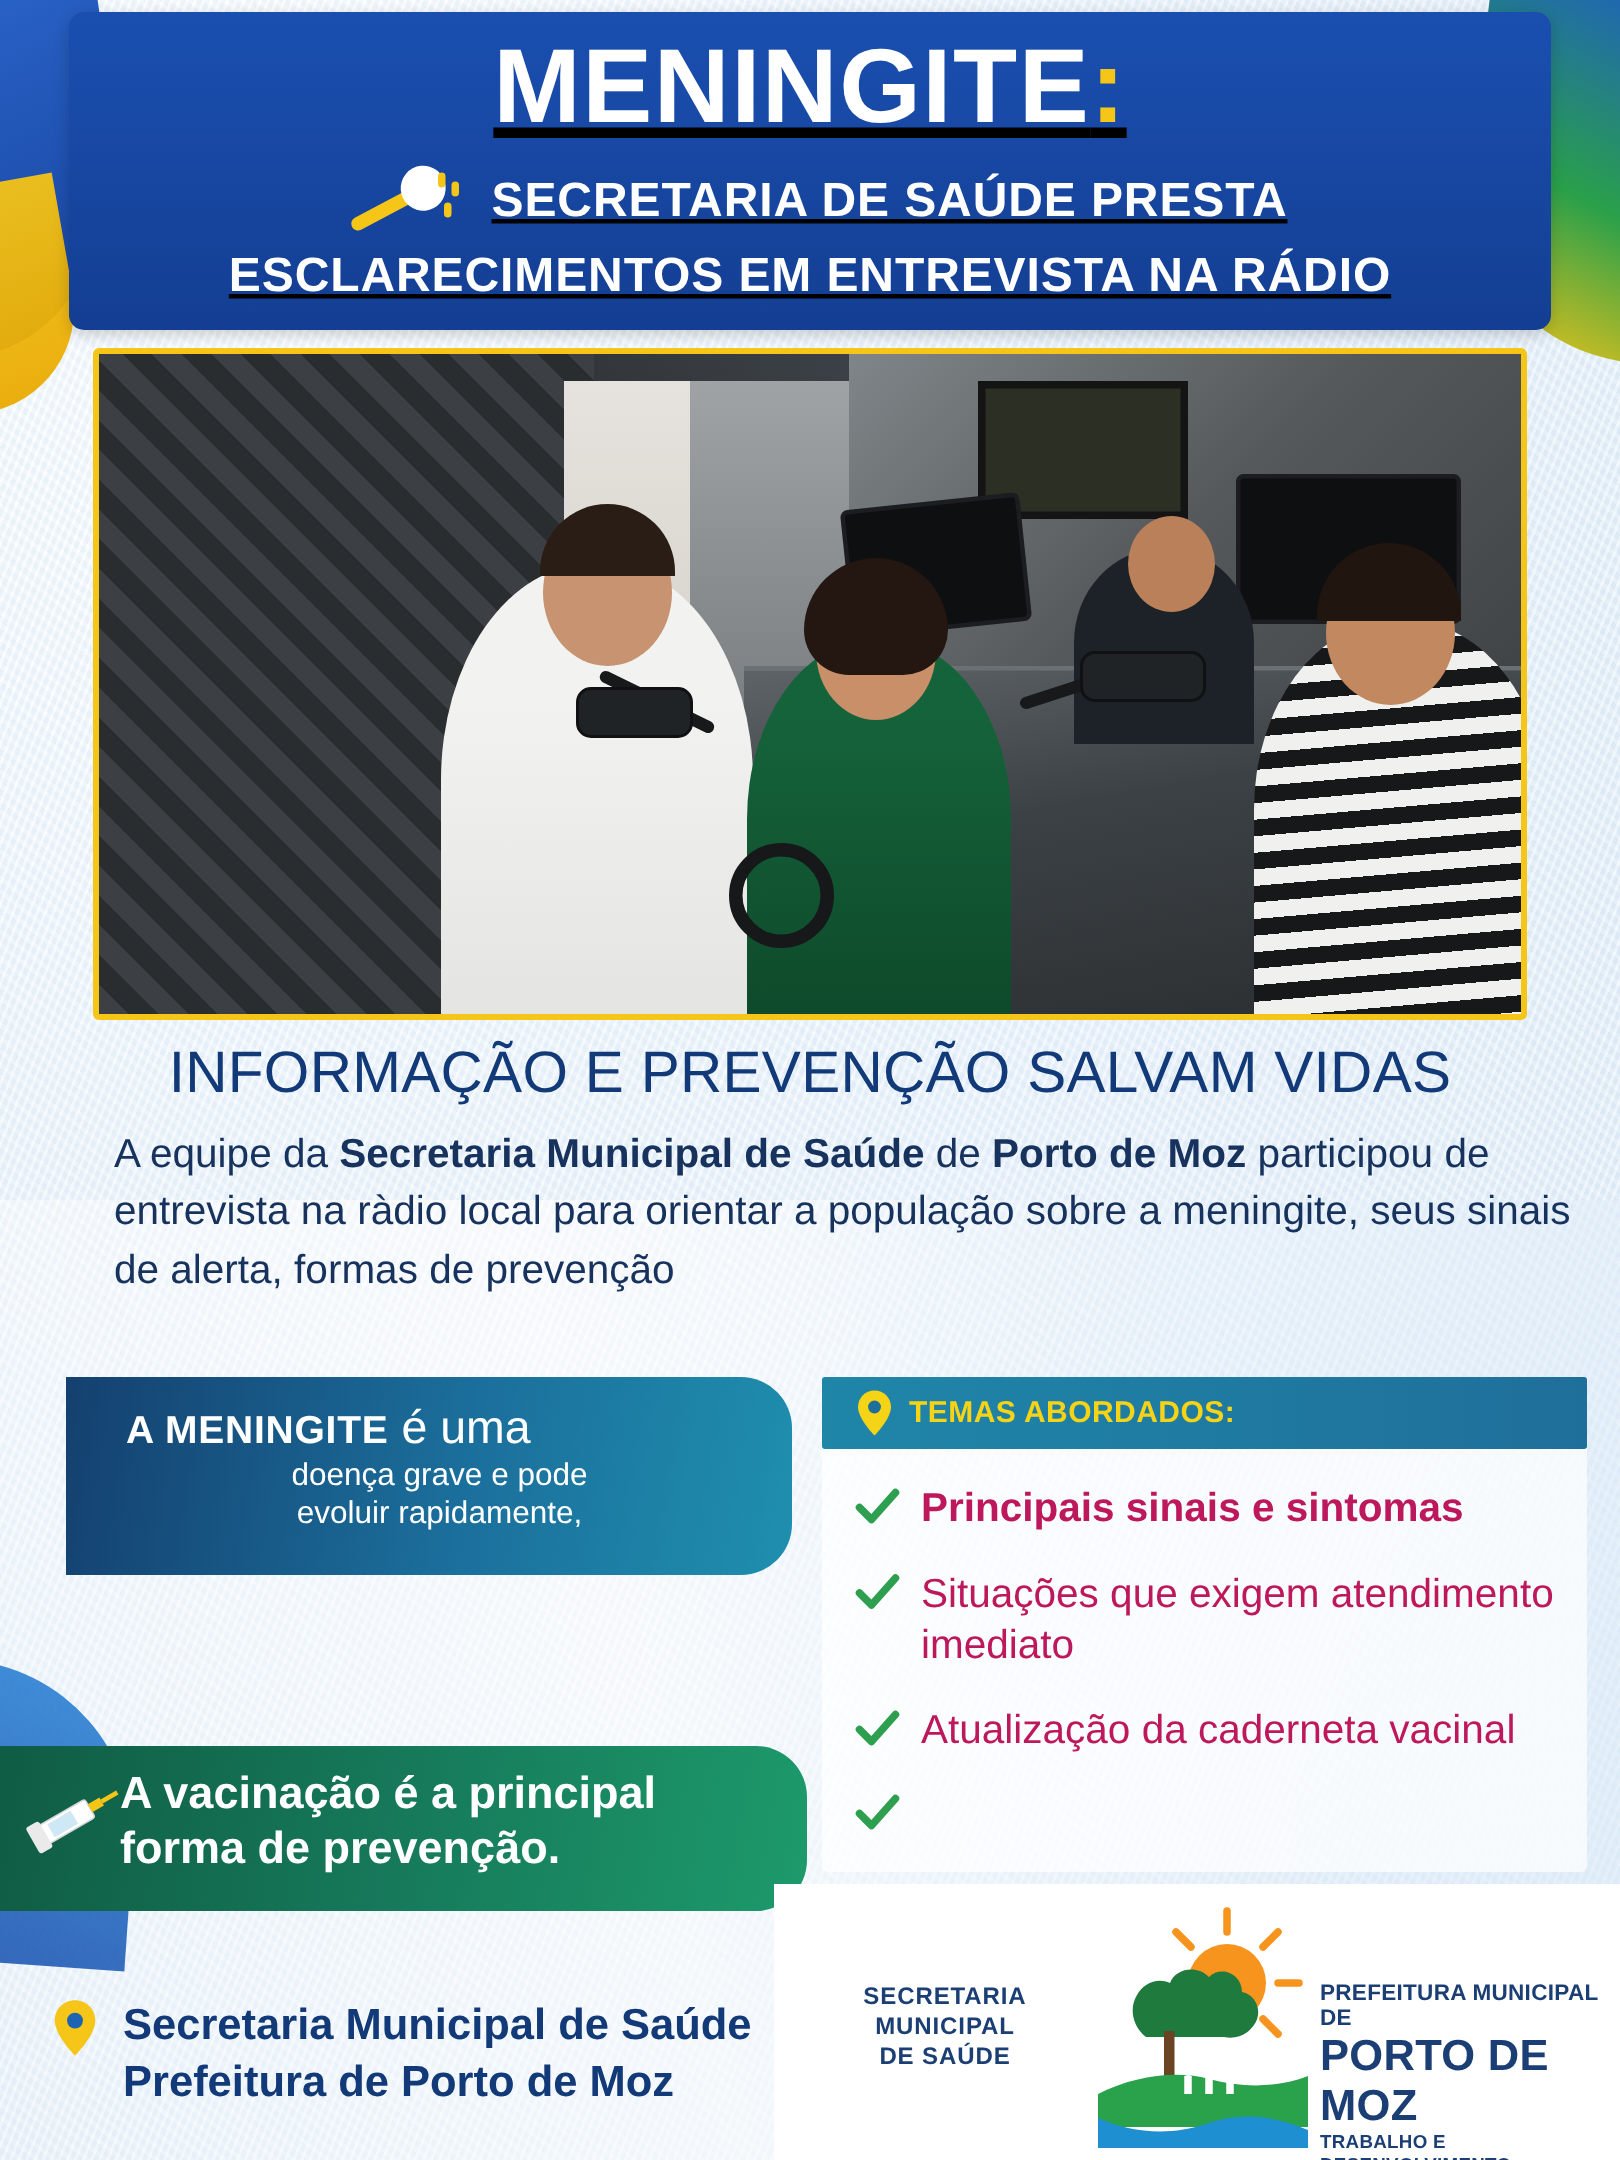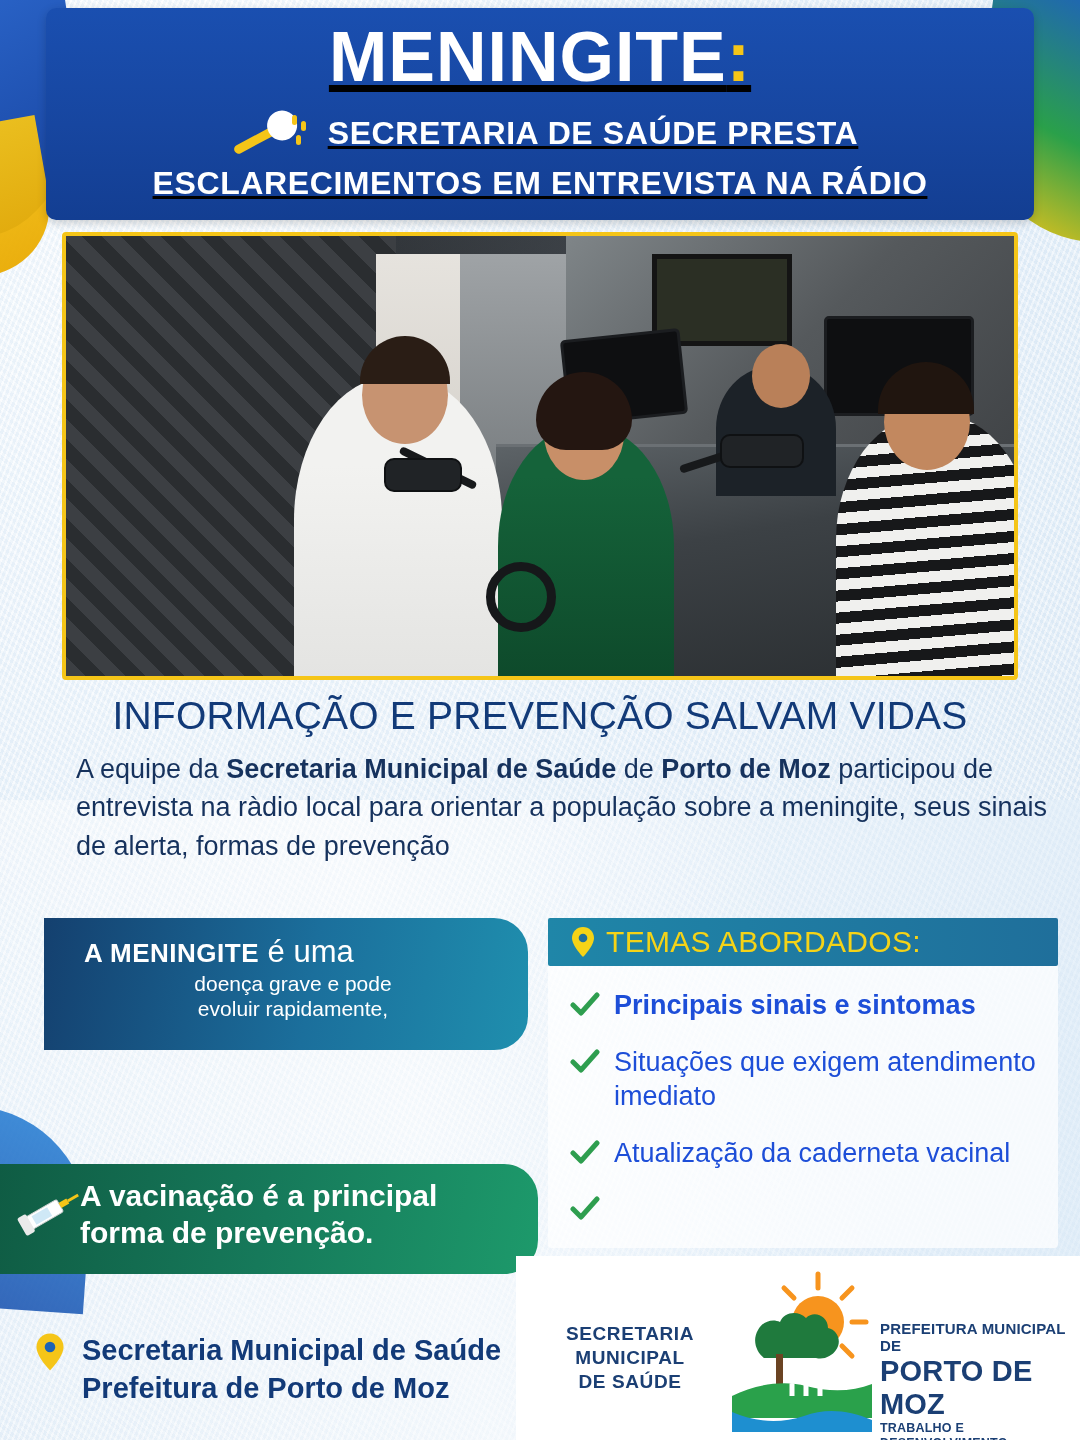--- a/index.html
+++ b/index.html
@@ -191,27 +191,27 @@
     position: absolute; left: 548px; top: 918px; width: 510px; height: 330px;
     background: rgba(255,255,255,.72);
     border-radius: 4px;
   }
   .themes-head {
     height: 48px; background: linear-gradient(90deg, #1f86a8 0%, #1f6f9b 100%);
     display: flex; align-items: center; gap: 10px; padding-left: 22px;
     border-radius: 2px;
   }
   .themes-head .t {
-    color: #f5d317; font-weight: 400; font-size: 30px; letter-spacing: .3px;
+    color: #f5d317; font-weight: 700; font-size: 20px; letter-spacing: .3px;
   }
   .theme-item {
     display: flex; align-items: flex-start; gap: 14px;
     padding: 0 14px 0 22px; margin-top: 22px;
   }
-  .theme-item .lbl { font-size: 27px; color: #1d4ed8; line-height: 1.28; }
+  .theme-item .lbl { font-size: 27px; color: #be185d; line-height: 1.28; }
   .theme-item .lbl.bold { font-weight: 700; }
   .check { flex: none; margin-top: 4px; }
 
   
   .card-green {
     position: absolute; left: -8px; top: 1164px; width: 546px; height: 110px;
     background: linear-gradient(100deg, #0f5b43 0%, #16795a 50%, #1d9a6b 100%);
     border-radius: 0 34px 34px 0;
     padding: 14px 20px 0 88px;
     color: #fff;
@@ -226,21 +226,21 @@
   }
   .footer-addr .txt {
     font-size: 29px; font-weight: 700; color: #123a78; line-height: 1.3;
   }
   .footer-white {
     position: absolute; left: 516px; top: 1256px; width: 564px; height: 184px;
     background: #ffffff;
   }
   .sms-logo {
     position: absolute; left: 530px; top: 1322px; width: 200px; text-align: center;
-    color: #1b3f74; font-weight: 800; font-size: 19px; letter-spacing: .6px; line-height: 1.25;
+    color: #1b3f74; font-weight: 800; font-size: 16px; letter-spacing: .6px; line-height: 1.25;
   }
   .pmpm {
     position: absolute; left: 880px; top: 1320px; width: 198px;
     color: #1b3f74; line-height: 1.15;
   }
   .pmpm .l1 { font-size: 15px; font-weight: 700; letter-spacing: .2px; }
   .pmpm .l2 { font-size: 29px; font-weight: 800; letter-spacing: .2px; }
   .pmpm .l3 { font-size: 12.5px; font-weight: 700; letter-spacing: .2px; }
   .crest { position: absolute; left: 718px; top: 1262px; width: 168px; height: 172px; }
 </style>

